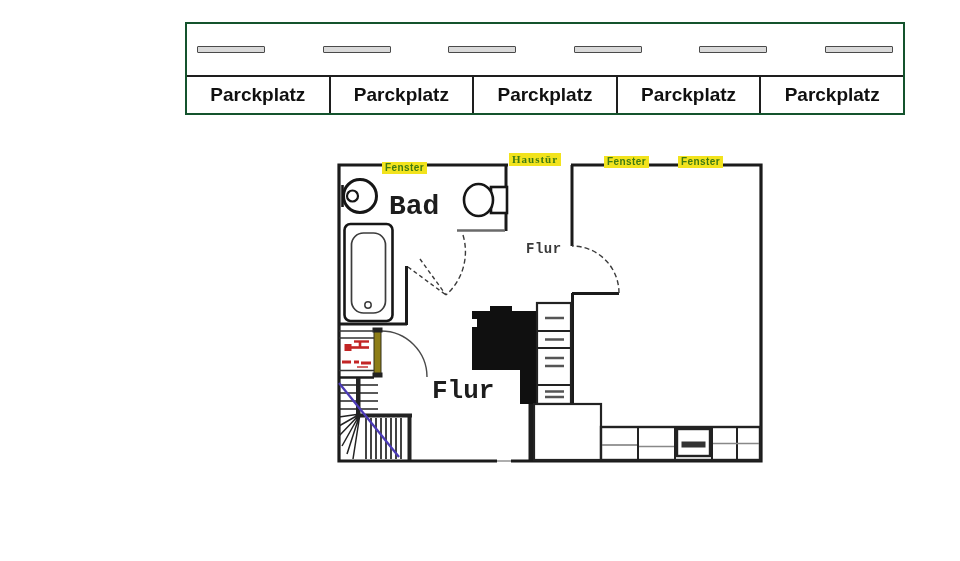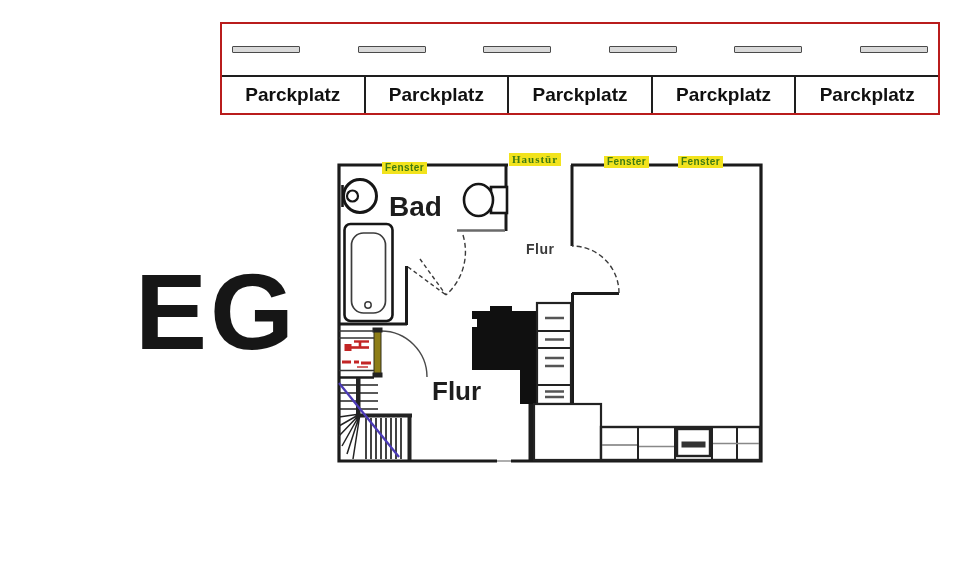--- a/index.html
+++ b/index.html
@@ -3,39 +3,39 @@
 <meta charset="utf-8">
 <style>
   html,body { margin:0; padding:0; background:#fff; }
   .canvas {
     position:relative; width:960px; height:561px; background:#ffffff;
     font-family:"Liberation Sans", sans-serif; overflow:hidden;
   }
   
   .lot {
     position:absolute; left:185px; top:22px; width:720px; height:93px;
-    border:2px solid #b91c1c; box-sizing:border-box;
-    display:flex; flex-direction:column; background:#fff;margin-left:35px;
+    border:2px solid #14532d; box-sizing:border-box;
+    display:flex; flex-direction:column; background:#fff;
   }
   .lane { flex:1 1 auto; display:flex; align-items:center; justify-content:space-between; padding:0 10px; }
   .dash { width:66px; height:5px; background:#d9d9d9; border:1px solid #4a4a4a; border-radius:1px; }
   .stalls { height:36px; border-top:2px solid #1e1e1e; display:flex; }
   .stall {
     flex:1; display:flex; align-items:center; justify-content:center;
     border-right:2px solid #1e1e1e; font-size:19px; font-weight:bold; color:#101010;
   }
   .stall:last-child { border-right:none; }
   
   .eg {
     position:absolute; left:135px; top:258px; font-size:108px; font-weight:bold;
     color:#161616; letter-spacing:3px; line-height:1;
   }
   
   .plan-svg { position:absolute; left:0; top:0; width:960px; height:561px; }
-  .room-label { position:absolute; color:#1d1d1d; font-weight:bold; line-height:1; z-index:3; }
+  .room-label { position:absolute; color:#1d1d1d; font-weight:bold; line-height:1; z-index:3;font-family:Liberation Mono, monospace; }
   .lbl-bad  { left:389px; top:193px; font-size:28px; }
   .lbl-flur-small { left:526px; top:242px; font-size:14px; color:#3a3a3a; letter-spacing:0.5px; }
   .lbl-flur-main  { left:432px; top:378px; font-size:26px; }
   .lbl-kitchen {
     position:absolute; left:597px; top:271px; width:148px; text-align:center;
     font-size:22px; font-weight:400; color:#222; line-height:1.18; z-index:3;
   }
   .label-hl {
     position:absolute; background:#f2e31d; color:#3f7a12; font-weight:bold;
     font-size:10px; line-height:12px; padding:0 3px; letter-spacing:0.4px; z-index:4;
@@ -71,21 +71,20 @@
         </div>
       <div class="stall">
           <span>Parckplatz</span>
         </div>
       <div class="stall">
           <span>Parckplatz</span>
         </div>
     </div>
   </div>
 
-  <div class="eg">EG</div>
 
   <svg class="plan-svg" viewBox="0 0 960 561">
 
     <path d="M508,165 H339 V461 H761 V165 H571" fill="none" stroke="#1b1b1b" stroke-width="3.2"></path>
 
     <g stroke="#1b1b1b" stroke-width="3" fill="none">
       <path d="M506,165 V231"></path>
       <path d="M339,324 H407"></path>
       <path d="M406.5,266 V325"></path>
       <path d="M572,165 V246"></path>

